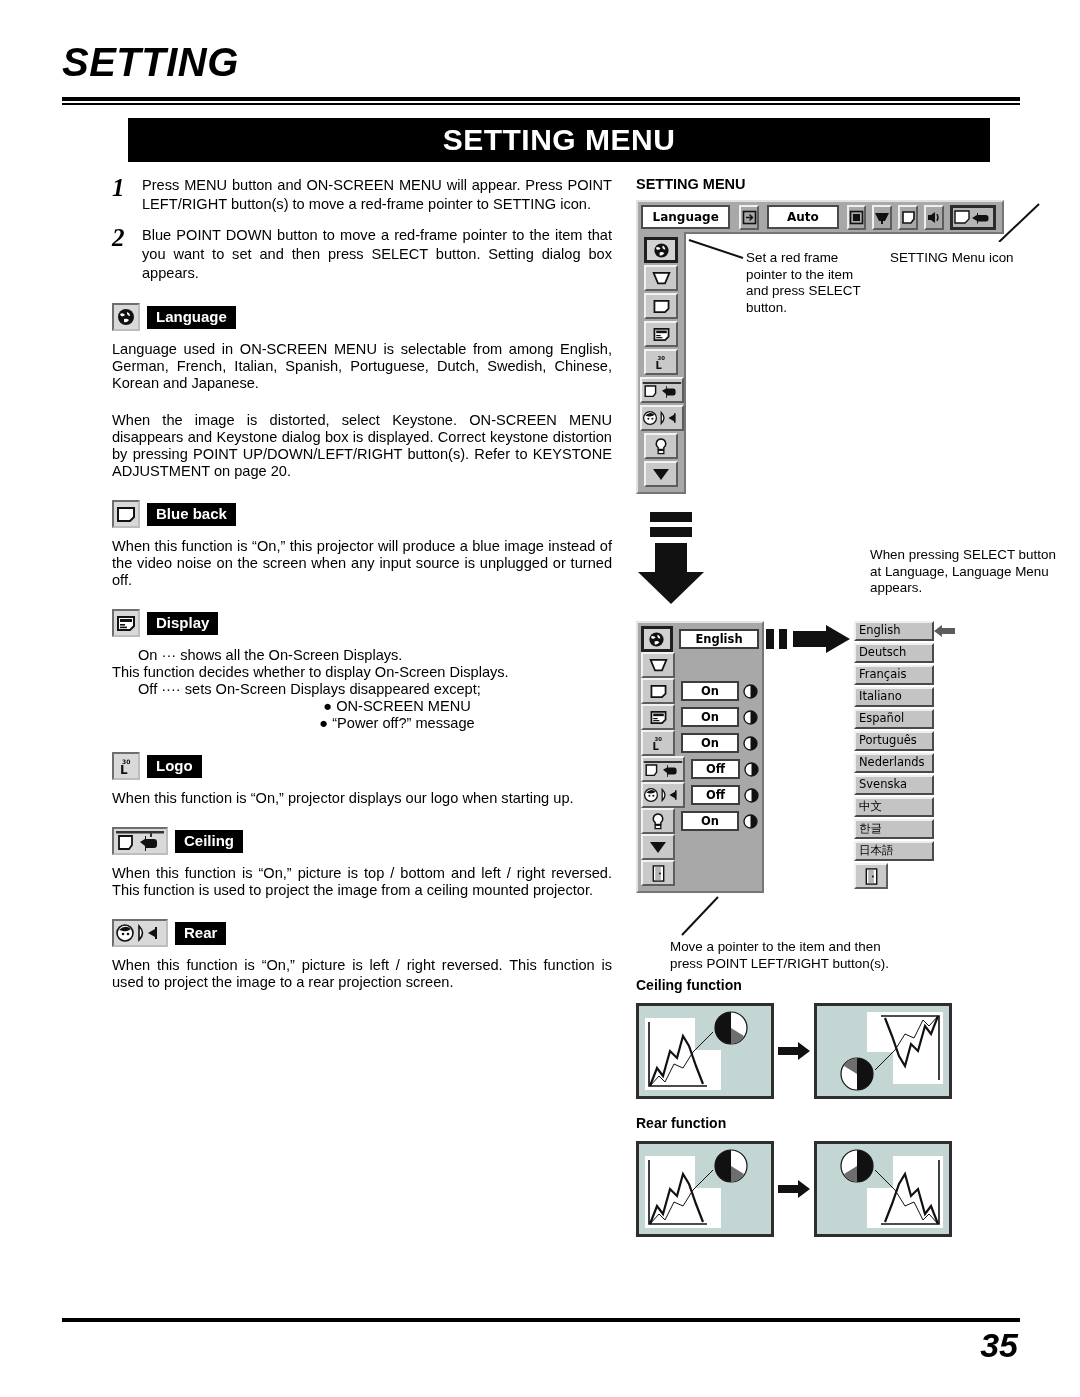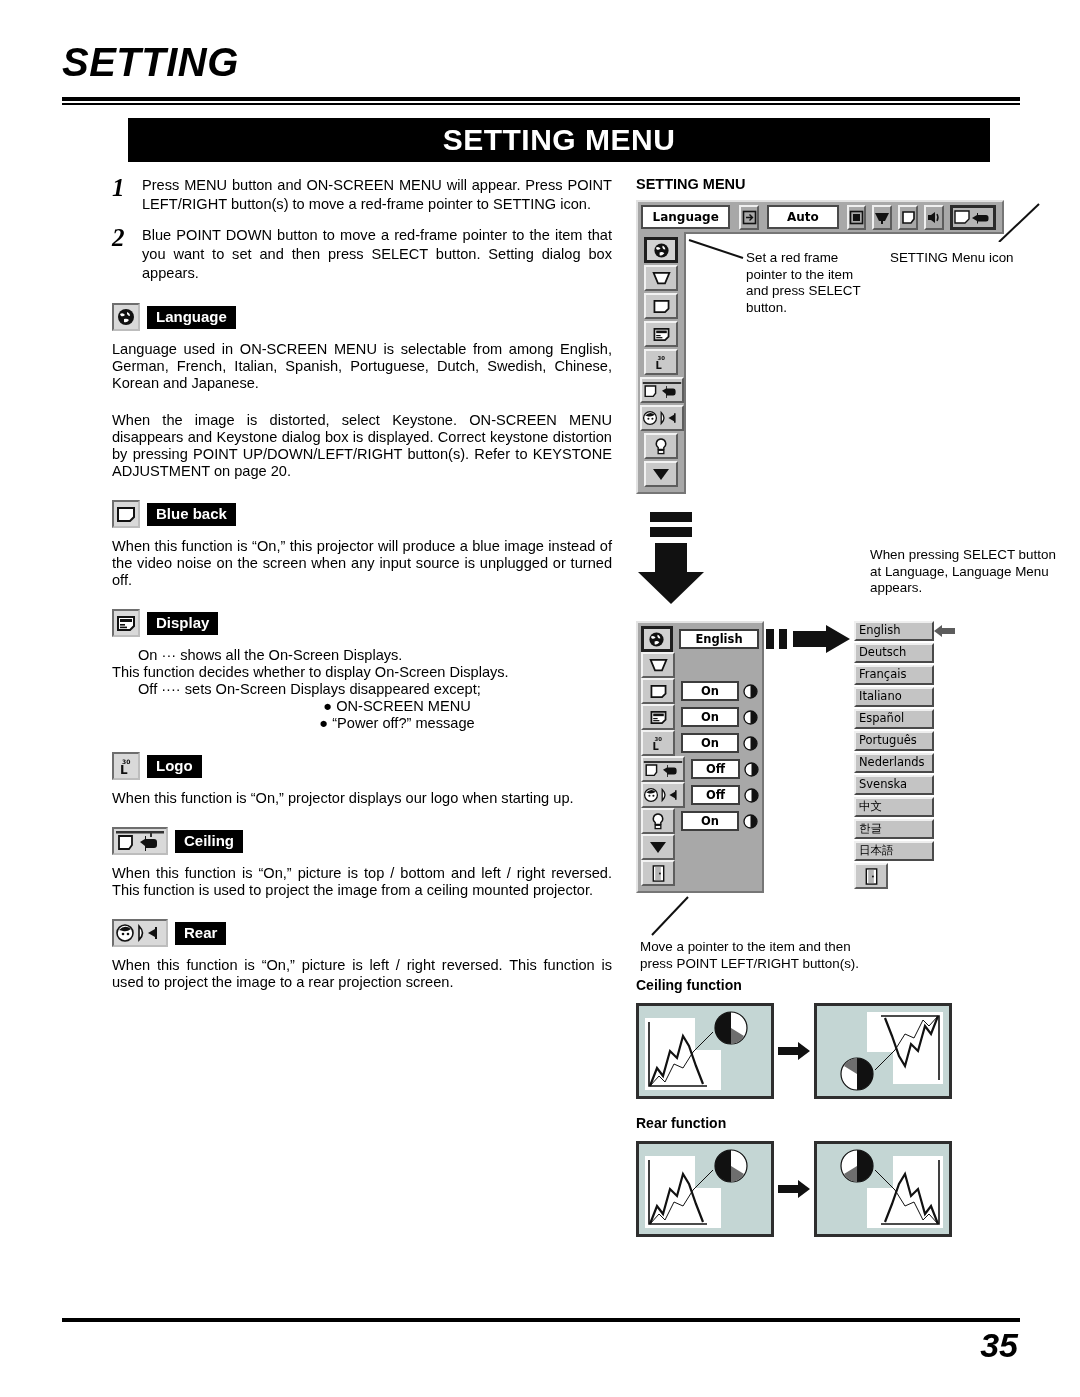--- a/index.html
+++ b/index.html
@@ -605,21 +605,21 @@
           <svg width="22" height="16" viewBox="0 0 22 16">
               <polygon points="0,8 8,2 8,5 21,5 21,11 8,11 8,14" fill="#5c5c5c"></polygon>
             </svg>
         </div>
       </div>
     </div>
 
     <div class="note" style="position:absolute; left:196px; top:-74px; width:200px;margin-left:38px;">When pressing SELECT button at Language, Language Menu appears.</div>
   </div>
 
-  <div style="position:relative; margin-top:6px; height:72px;">
+  <div style="position:relative; margin-top:6px; height:72px;margin-left:30px;">
     <svg width="80" height="44" style="position:absolute; left:14px; top:-4px;">
       <line x1="2" y1="40" x2="38" y2="2" stroke="#111" stroke-width="2"></line>
     </svg>
     <div class="note" style="position:absolute; left:4px; top:40px; width:230px;">Move a pointer to the item and then press POINT LEFT/RIGHT button(s).</div>
   </div>
 
   <div style="margin-top:6px;">
     <div class="note-b">Ceiling function</div>
     <div class="illus-row" style="margin-top:10px;">
       <div class="screen">

